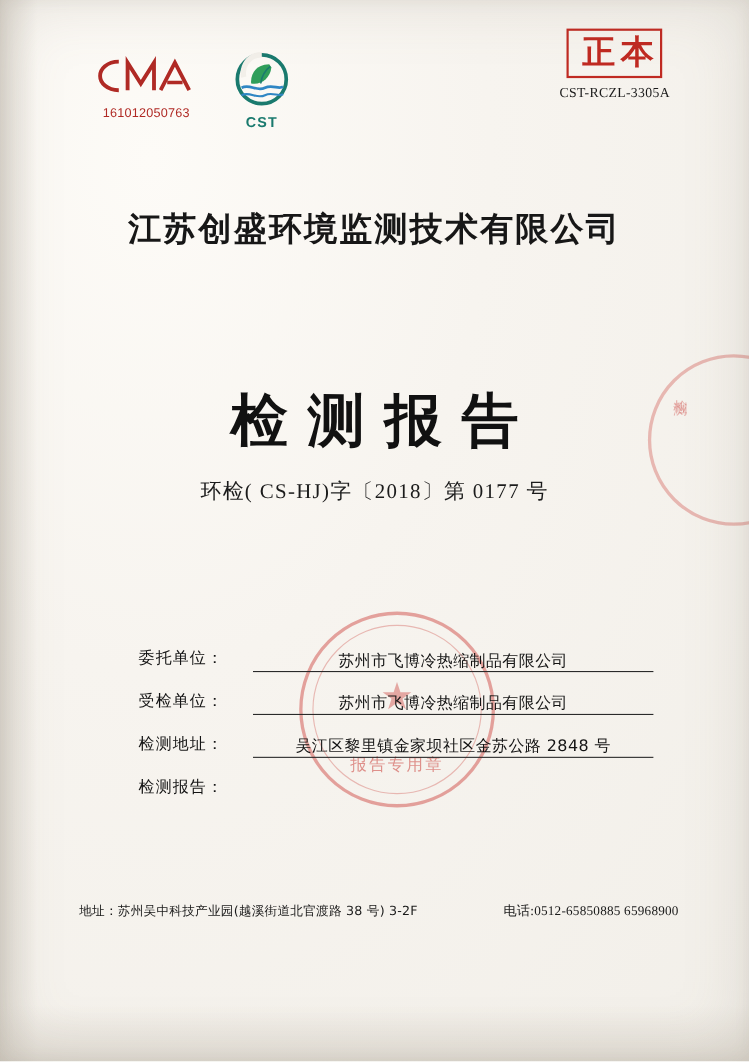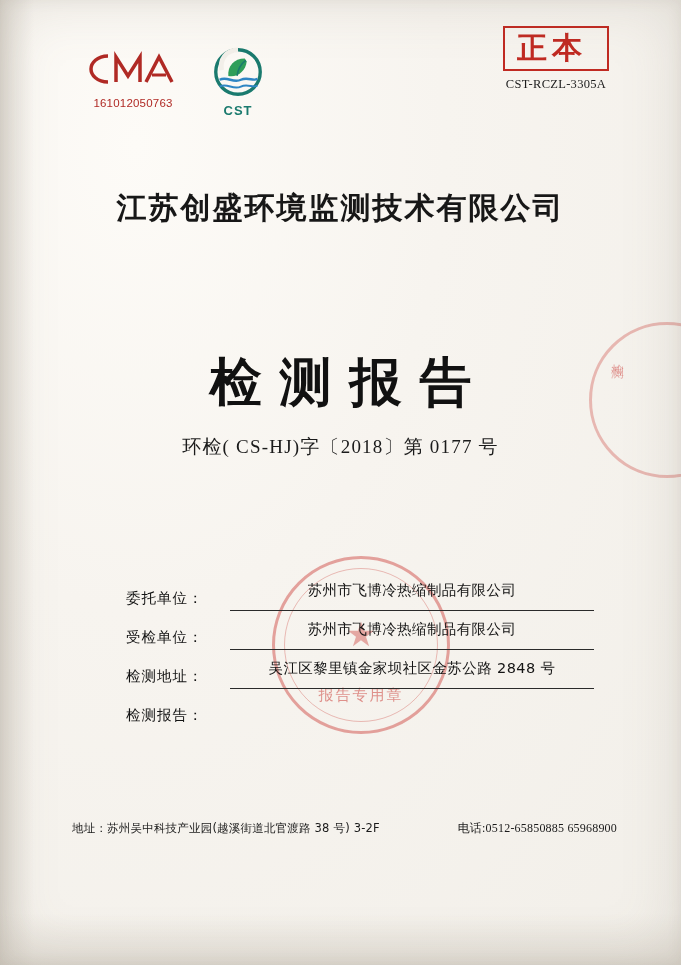--- a/index.html
+++ b/index.html
@@ -86,21 +86,21 @@
     top: 26px;
     text-align: center;
   }
   .zhengben-box {
     border: 2.5px solid #c02a22;
     color: #c02a22;
     font-family: "DejaVu Sans", sans-serif;
     font-size: 30px;
     font-weight: bold;
     letter-spacing: 5px;
-    padding: 4px 20px 5px 12px;
+    padding: 4px 1px 5px 12px;
     line-height: 1.05;
     display: inline-block;
   }
   .cst-code {
     margin-top: 6px;
     font-family: "Liberation Serif", serif;
     font-size: 12.5px;
     color: #1b1b1b;
     letter-spacing: 0.3px;
   }
@@ -168,21 +168,21 @@
     padding-bottom: 3px;
     white-space: nowrap;
   }
   .field-value {
     flex: 1;
     border-bottom: 1px solid #2a2a2a;
     text-align: center;
     font-family: "DejaVu Sans", sans-serif;
     font-size: 14.5px;
     color: #141414;
-    padding-bottom: 10px;
+    padding-bottom: 0;
     letter-spacing: 0.4px;
     white-space: nowrap;
     overflow: hidden;
   }
 
   
   .seal {
     position: absolute;
     left: 272px;
     top: 556px;

